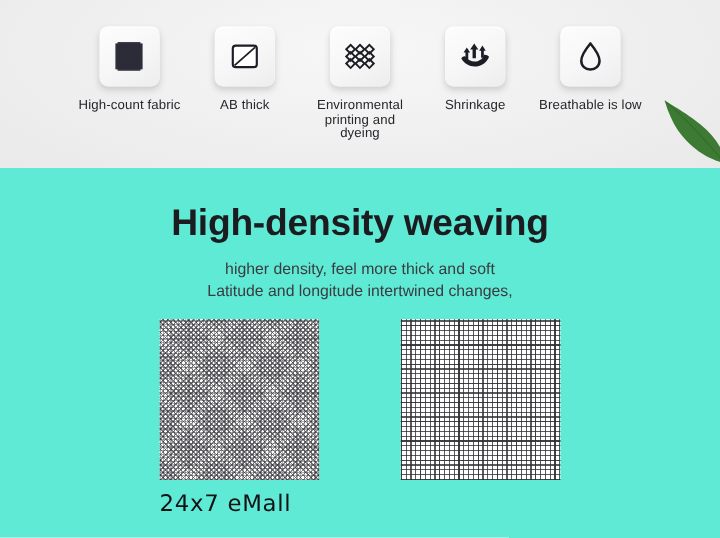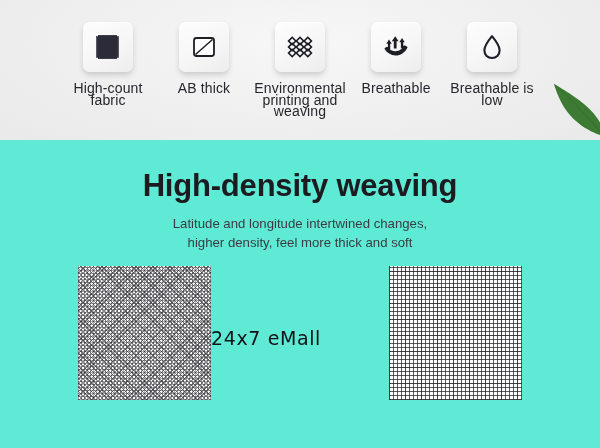--- a/index.html
+++ b/index.html
@@ -50,21 +50,21 @@
     border-radius: 7px;
     background: linear-gradient(150deg, #fdfdfd 0%, #f6f6f7 55%, #ededee 100%);
     box-shadow: 0 3px 5px rgba(120,120,125,0.30), 0 1px 1px rgba(255,255,255,0.9) inset;
     display: flex;
     align-items: center;
     justify-content: center;
   }
   .tile svg { display: block; }
   .caption {
     margin-top: 11px;
-    font-size: 14px;
+    font-size: 11px;
     line-height: 11.5px;
     color: #26262c;
     text-align: center;
     letter-spacing: 0.01em;
     max-width: 94px;
   }
 
   
   .leaf {
     position: absolute;
@@ -107,22 +107,21 @@
     position: absolute;
     left: 0;
     top: 126px;
     width: 600px;
     display: flex;
     justify-content: center;
     gap: 68px;
   }
   .swatch-col {
     display: flex;
-    flex-direction: row;
-    align-items: center;
+    flex-direction: column;
   }
   .swatch {
     width: 133px;
     height: 134px;
   }
   .swatch-dense {
     background-color: #ffffff;
     background-image:
       repeating-linear-gradient(45deg,  rgba(40,40,45,0.55) 0px, rgba(40,40,45,0.55) 1px, rgba(255,255,255,0) 1px, rgba(255,255,255,0) 3px),
       repeating-linear-gradient(-45deg, rgba(40,40,45,0.55) 0px, rgba(40,40,45,0.55) 1px, rgba(255,255,255,0) 1px, rgba(255,255,255,0) 3px),
@@ -196,38 +195,38 @@
               <rect x="4.6" y="12.4" width="5.2" height="5.2" transform="rotate(45 7.2 15)"></rect>
               <rect x="12.4" y="12.4" width="5.2" height="5.2" transform="rotate(45 15 15)"></rect>
               <rect x="20.2" y="12.4" width="5.2" height="5.2" transform="rotate(45 22.8 15)"></rect>
               <rect x="4.6" y="18.4" width="5.2" height="5.2" transform="rotate(45 7.2 21)"></rect>
               <rect x="12.4" y="18.4" width="5.2" height="5.2" transform="rotate(45 15 21)"></rect>
               <rect x="20.2" y="18.4" width="5.2" height="5.2" transform="rotate(45 22.8 21)"></rect>
             </g>
           </svg>
         </span>
       </div>
-      <div class="caption">Environmental printing and weaving</div>
+      <div class="caption">Environmental printing and dyeing</div>
     </div>
 
     <div class="feature">
       <div class="tile">
         <span>
           <svg width="32" height="32" viewBox="0 0 32 32">
             <g fill="#1d1d26">
               <path d="M15.2 5.2 L18.6 10.2 L16.6 10.2 L16.6 17.6 L13.8 17.6 L13.8 10.2 L11.8 10.2 Z"></path>
               <path d="M9.0 8.6 L11.8 12.8 L10.2 12.8 L10.2 18.6 L7.9 18.6 L7.9 12.8 L6.3 12.8 Z"></path>
               <path d="M22.0 7.0 L24.8 11.2 L23.2 11.2 L23.2 17.2 L20.9 17.2 L20.9 11.2 L19.3 11.2 Z"></path>
               <path d="M4.4 17.6 C9.0 26.6 22.6 27.4 27.6 16.2 C26.4 15.0 25.0 14.3 23.4 14.6
                        C21.2 21.6 11.8 22.2 7.9 16.0 C6.6 15.6 5.3 16.3 4.4 17.6 Z"></path>
             </g>
           </svg>
         </span>
       </div>
-      <div class="caption">Breathable</div>
+      <div class="caption">Shrinkage</div>
     </div>
 
     <div class="feature">
       <div class="tile">
         <span>
           <svg width="30" height="30" viewBox="0 0 30 30">
             <path d="M15 4.2 C15 4.2 22.6 13.4 22.6 18.6 C22.6 22.9 19.2 26.0 15 26.0
                      C10.8 26.0 7.4 22.9 7.4 18.6 C7.4 13.4 15 4.2 15 4.2 Z" fill="none" stroke="#1d1d26" stroke-width="2.1" stroke-linejoin="round"></path>
           </svg>
         </span>
@@ -243,22 +242,22 @@
       <path d="M2 10 C2 10 22 26 52 62" stroke="#2f6128" stroke-width="1" fill="none" opacity="0.5"></path>
     </svg>
   </span>
 </div>
 
 <div class="main">
 
   <h1 class="headline">High-density  weaving</h1>
 
   <p class="subline">
+    <span>higher density, feel more thick and soft</span>
     <span>Latitude and longitude intertwined changes,</span>
-    <span>higher density, feel more thick and soft</span>
   </p>
 
   <div class="swatches">
 
     <div class="swatch-col">
       <div class="swatch swatch-dense"></div>
       <div class="swatch-label">24x7 eMall</div>
     </div>
 
     <div class="swatch-col">

